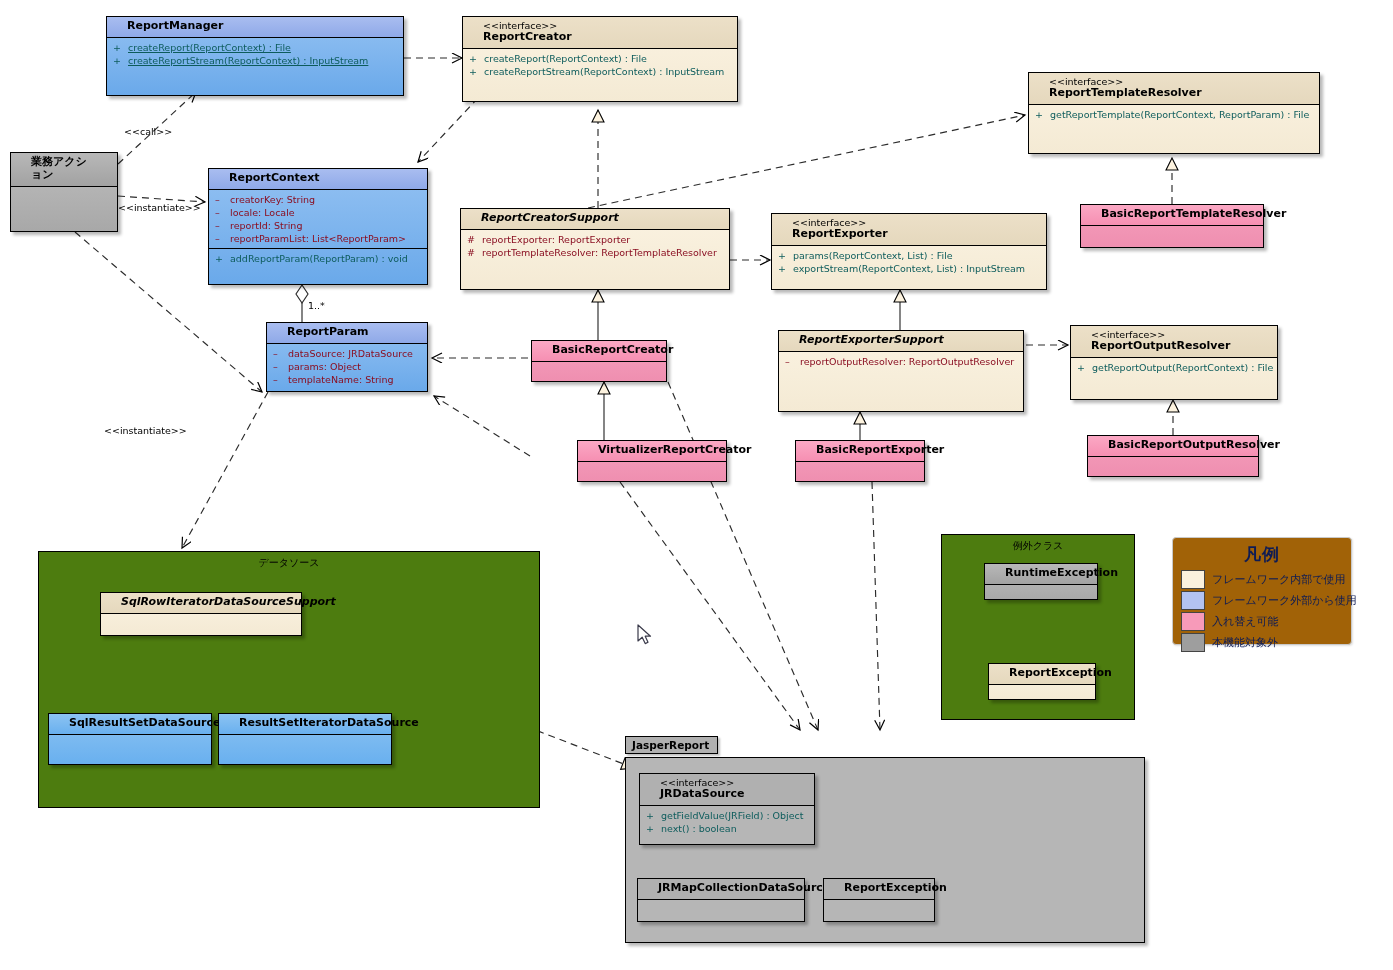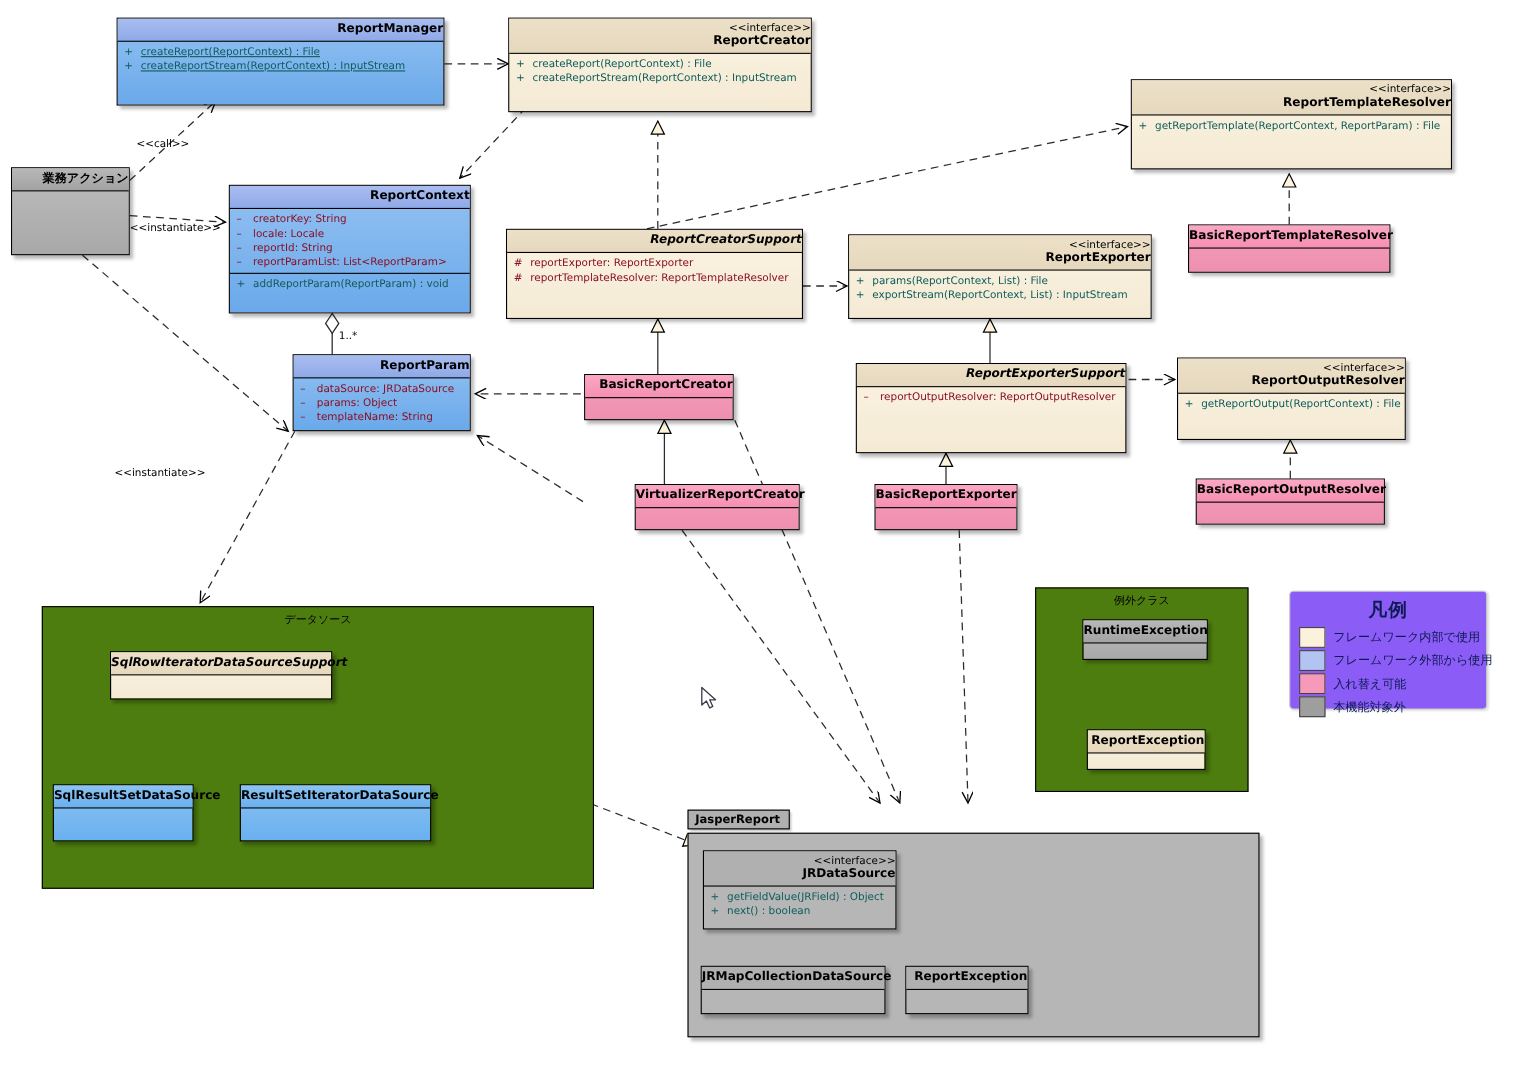--- a/index.html
+++ b/index.html
@@ -4,21 +4,21 @@
 <style>
   html,body{margin:0;padding:0;background:#ffffff;}
   body{width:1393px;height:970px;position:relative;overflow:hidden;
        font-family:"DejaVu Sans","Liberation Sans",sans-serif;}
   #stage{position:absolute;left:0;top:0;width:1393px;height:970px;}
   svg#wires{position:absolute;left:0;top:0;width:1393px;height:970px;pointer-events:none;}
 
   
   .cls{position:absolute;box-sizing:border-box;border:1px solid #000;
        box-shadow:3px 3px 3px rgba(0,0,0,.28);z-index:5;}
-  .cls .hd{box-sizing:border-box;padding:3px 0 4px;text-align:right;
+  .cls .hd{box-sizing:border-box;padding:3px 20px 4px;text-align:left;
            font-weight:bold;font-size:11px;color:#000;line-height:1.18;}
   .cls .hd .stereo{display:block;font-weight:normal;font-size:9.5px;letter-spacing:0px;}
   .cls .sep{height:1px;background:#000;font-size:0;line-height:0;}
   .cls .body{box-sizing:border-box;padding:3px 4px 3px 6px;}
   .cls .row{font-size:9.5px;line-height:13px;white-space:nowrap;color:#8a0f22;}
   .cls .row .vis{display:inline-block;width:15px;color:#8a0f22;}
   .cls .row.op{color:#0d5c5c;}
   .cls .row.op .vis{color:#0d5c5c;}
   .cls .row.stat span.t{text-decoration:underline;}
   .cls.italic .hd{font-style:italic;}
@@ -45,21 +45,21 @@
   .pkgtab{position:absolute;box-sizing:border-box;border:1px solid #000;
           background:#b0b0b0;font-size:10.5px;font-weight:bold;color:#000;
           padding:2px 8px 2px 6px;z-index:2;box-shadow:2px 2px 2px rgba(0,0,0,.25);}
 
   
   .elabel{position:absolute;font-size:9.5px;color:#000;white-space:nowrap;z-index:6;}
   .mult{position:absolute;font-size:9.5px;color:#000;z-index:6;}
 
   
   #legend{position:absolute;box-sizing:border-box;border:1px solid #c9c9c9;
-          border-radius:4px;background:#8b5cf6;z-index:8;
+          border-radius:4px;background:#a16207;z-index:8;
           box-shadow:1px 1px 2px rgba(0,0,0,.12);}
   #legend .ltitle{text-align:center;font-size:17px;font-weight:bold;color:#0d1b55;
                   margin:5px 0 4px;letter-spacing:1px;}
   #legend .lrow{display:flex;align-items:center;margin:0 0 2px 8px;}
   #legend .sw{width:22px;height:17px;border:1px solid #444;margin-right:7px;flex:none;}
   #legend .ltxt{font-size:11px;color:#0d1b55;white-space:nowrap;}
   .sw-beige{background:#fbf1dd;}
   .sw-blue{background:#b3c3f2;}
   .sw-pink{background:#f79ab9;}
   .sw-grey{background:#9e9e9e;}
@@ -349,21 +349,21 @@
   </div>
 
   <div class="cls beige italic" style="left:100px;top:592px;width:202px;height:44px;">
     <div class="hd">
       <span>SqlRowIteratorDataSourceSupport</span>
     </div>
     <div class="sep"></div>
     <div class="body"></div>
   </div>
 
-  <div class="cls blue2" style="left:48px;top:713px;width:128px;height:52px;">
+  <div class="cls blue2" style="left:48px;top:713px;width:164px;height:52px;">
     <div class="hd">
       <span>SqlResultSetDataSource</span>
     </div>
     <div class="sep"></div>
     <div class="body"></div>
   </div>
 
   <div class="cls blue2" style="left:218px;top:713px;width:174px;height:52px;">
     <div class="hd">
       <span>ResultSetIteratorDataSource</span>

